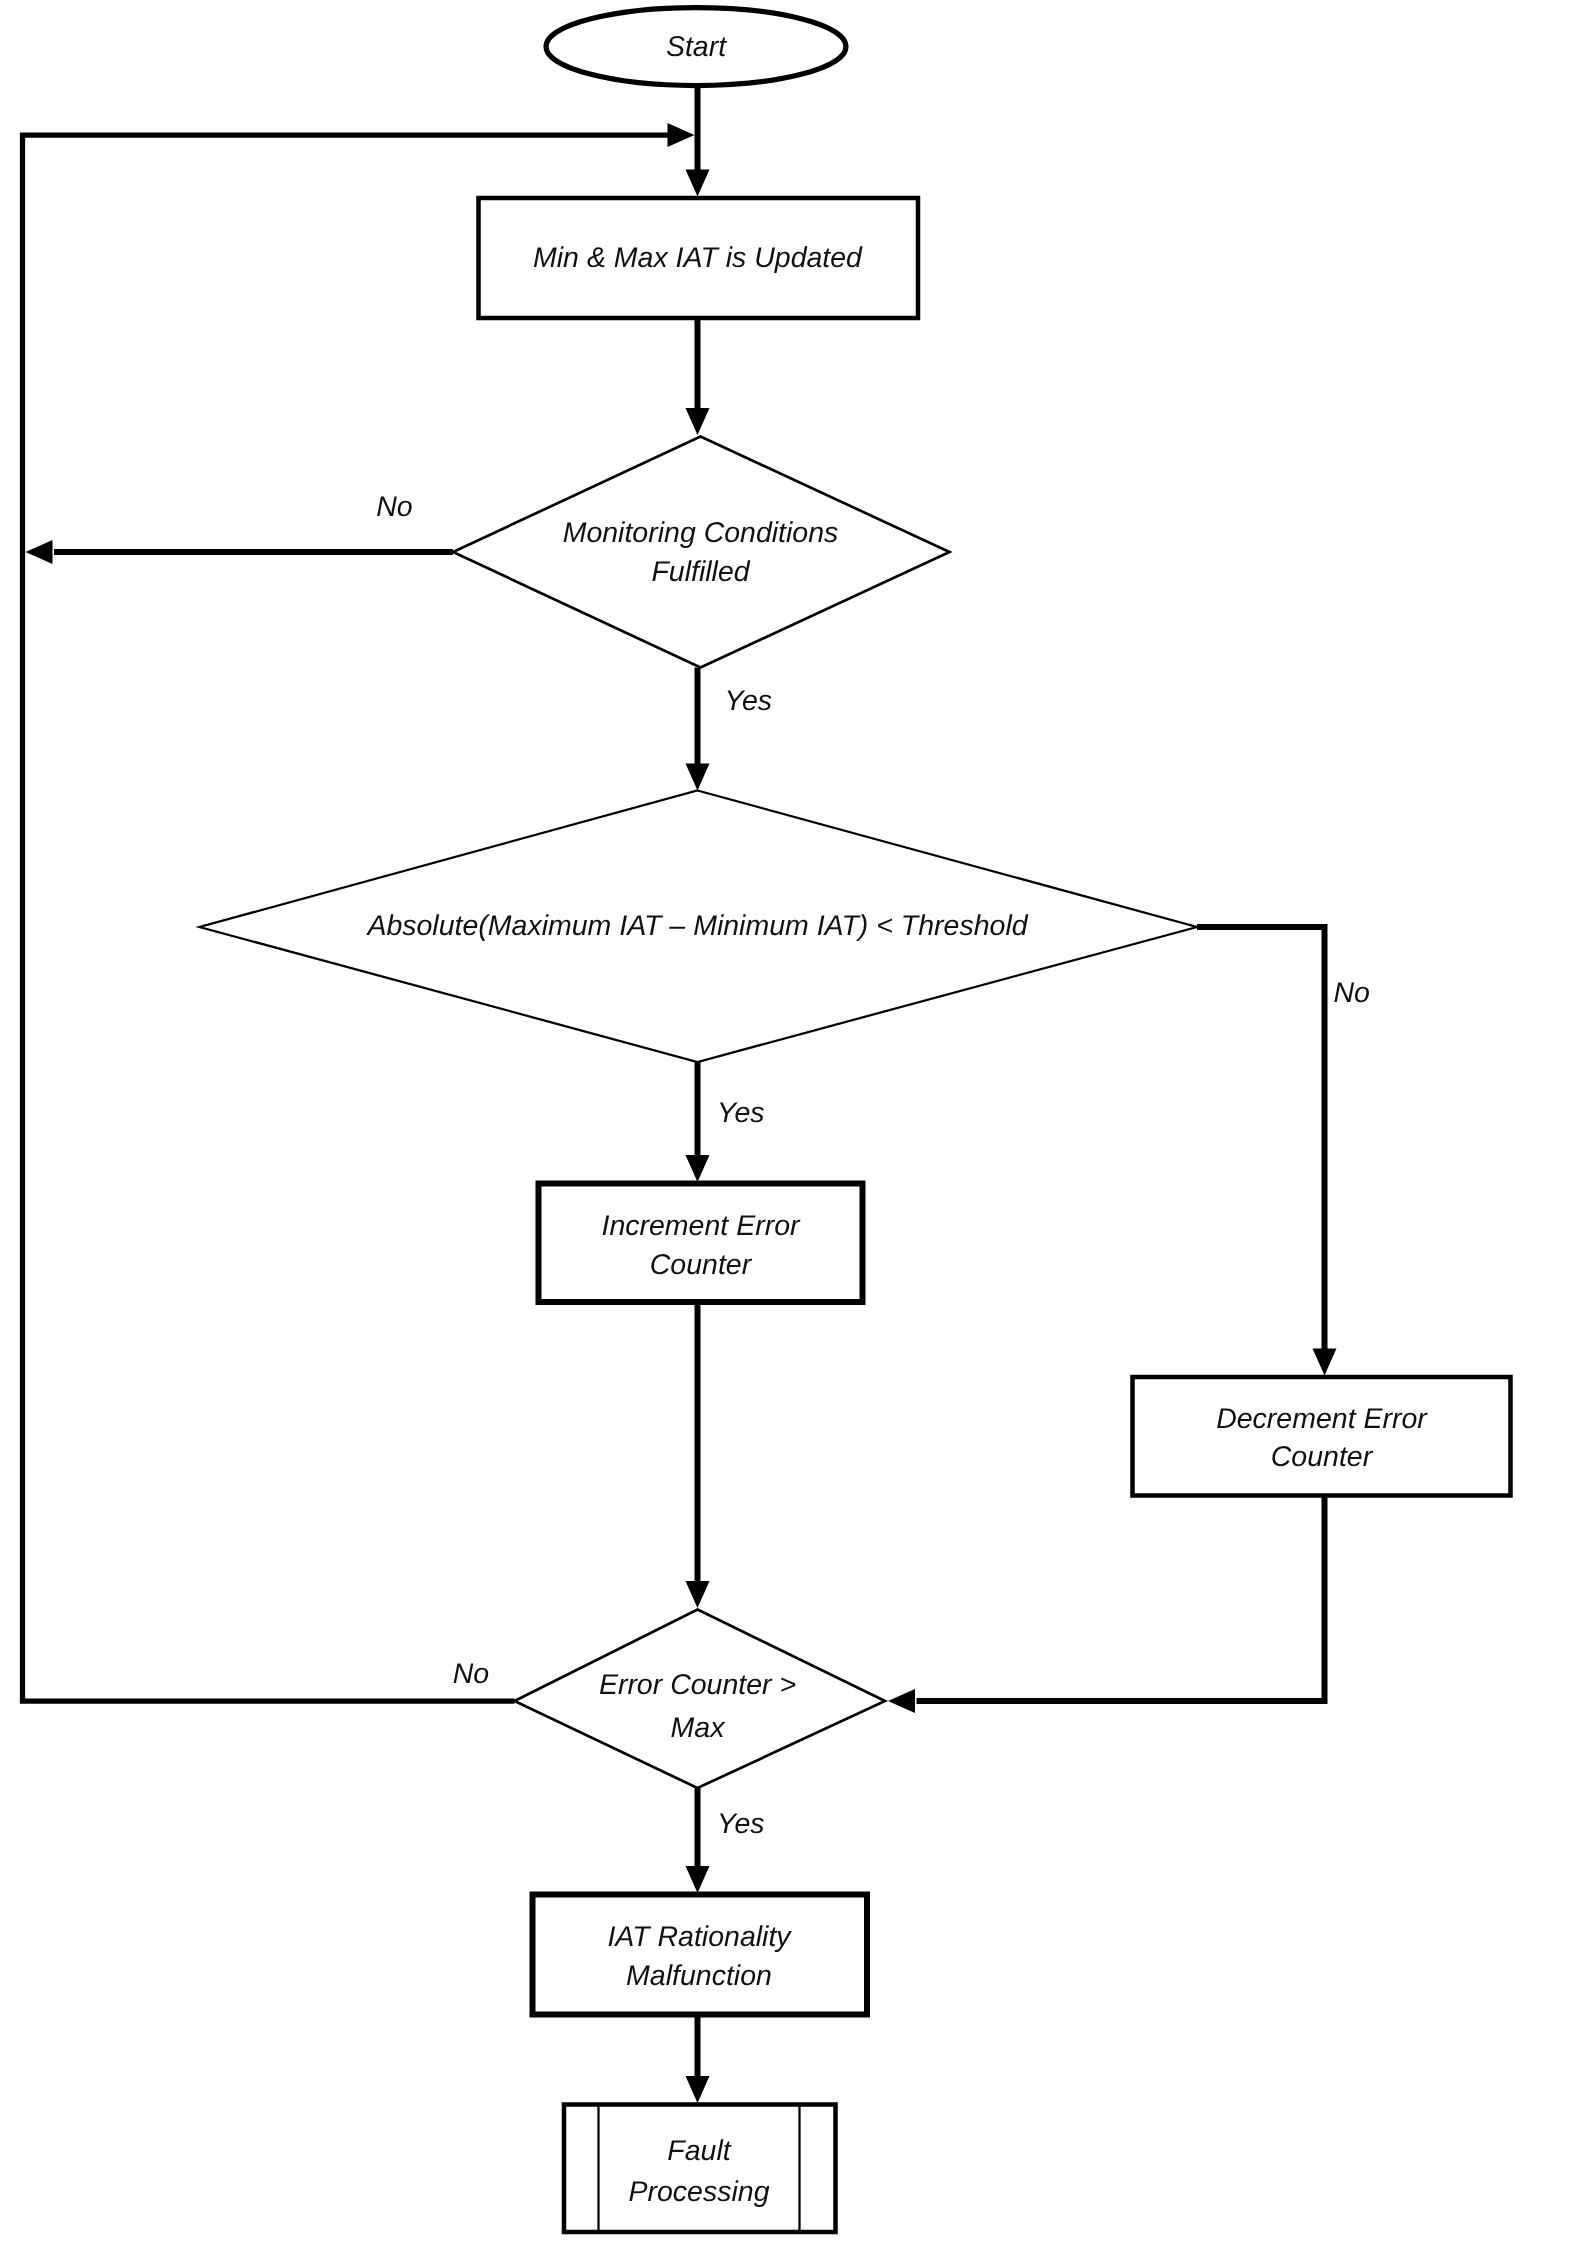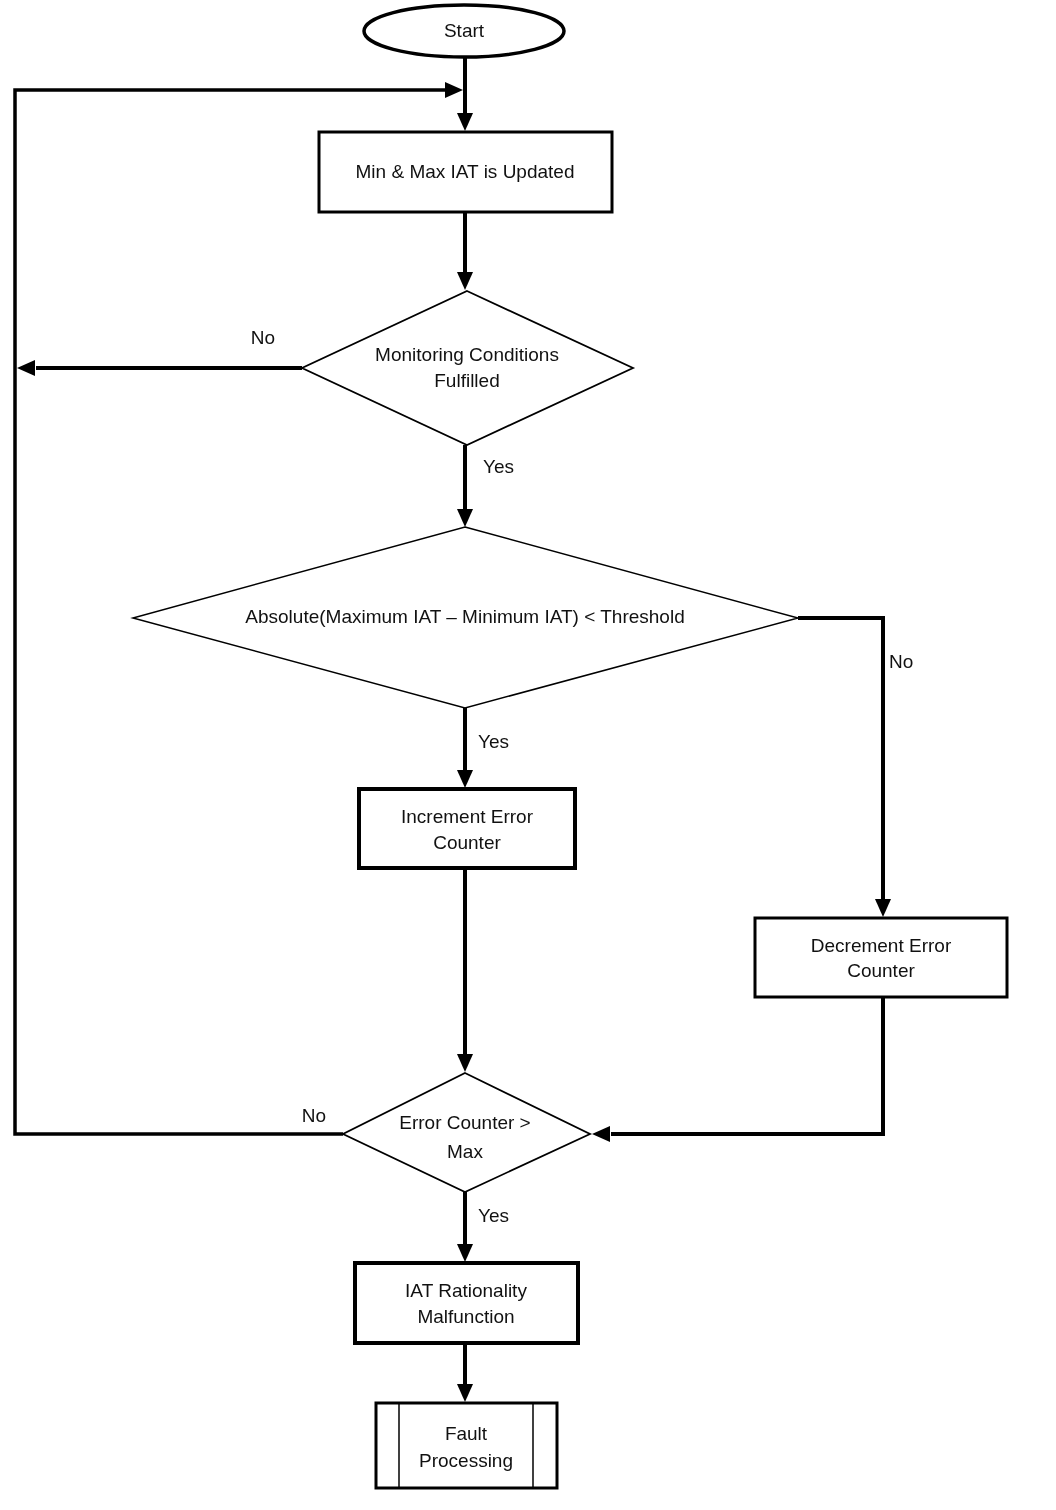--- a/index.html
+++ b/index.html
@@ -6,20 +6,21 @@
     margin: 0;
     padding: 0;
     background: #ffffff;
   }
   .stage {
     position: relative;
     width: 1056px;
     height: 1510px;
     background: #ffffff;
     font-family: "Liberation Sans", sans-serif;
+    font-style: italic;
   }
   svg text {
     font-family: "Liberation Sans", sans-serif;
     font-size: 19px;
     fill: #111111;
   }
 </style>
 </head>
 <body>
 

